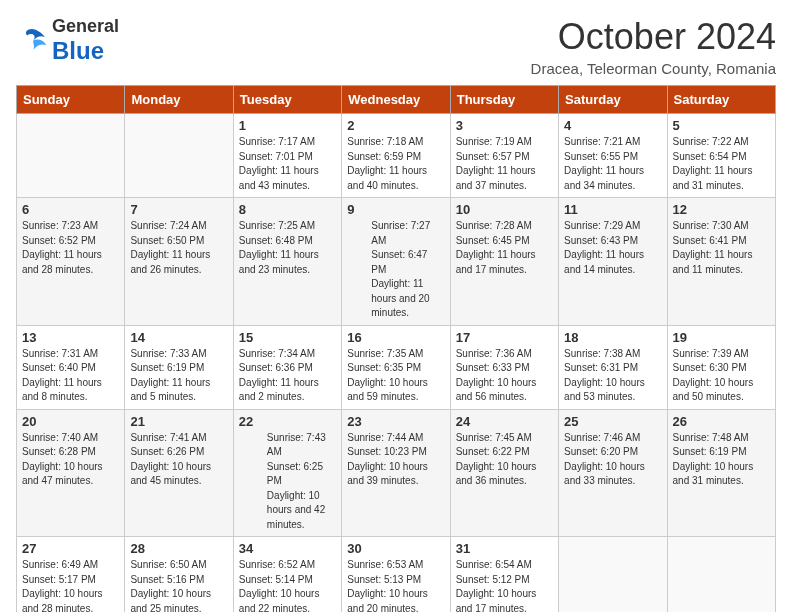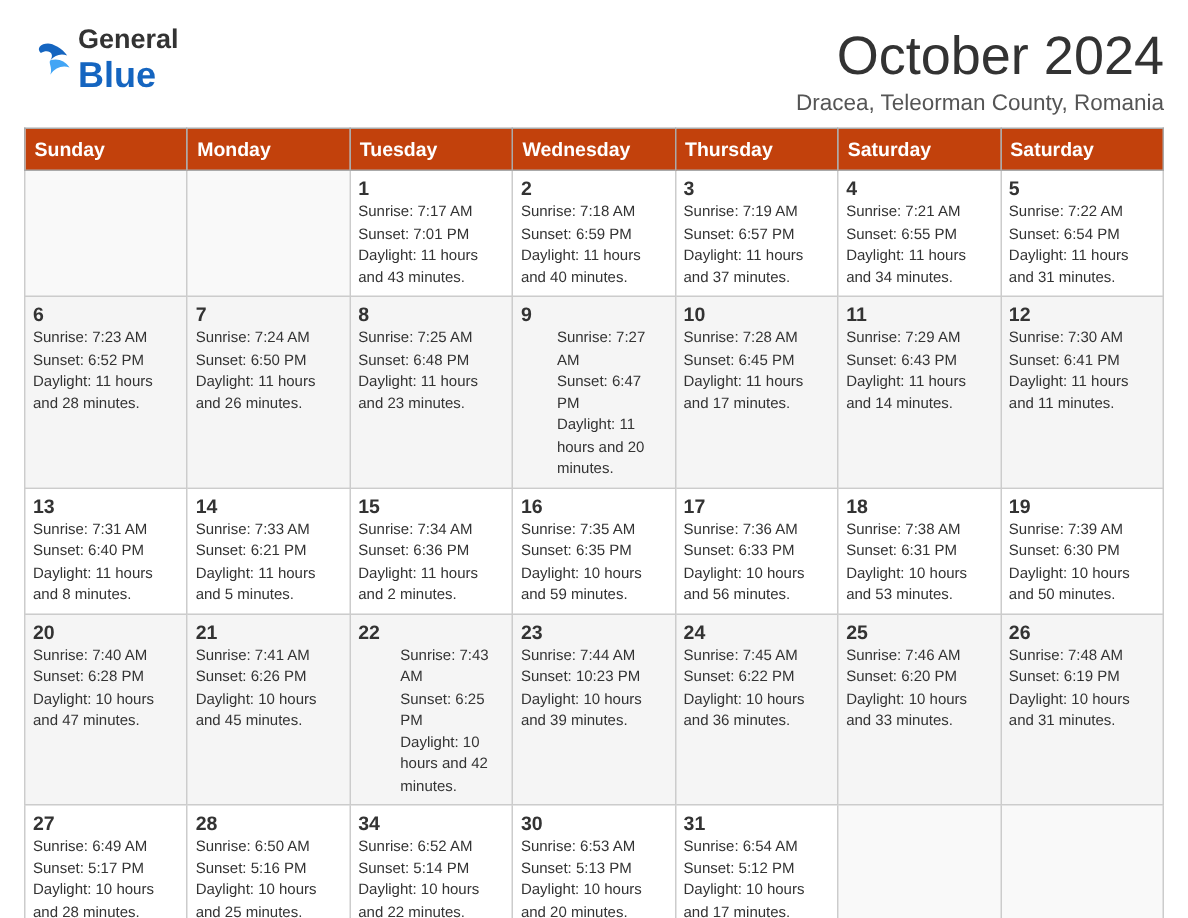--- a/index.html
+++ b/index.html
@@ -170,21 +170,21 @@
       <tr>
         <td>
           <div class="day-num">13</div>
           <div class="day-detail" style="white-space: pre-line;">Sunrise: 7:31 AM
 Sunset: 6:40 PM
 Daylight: 11 hours and 8 minutes.</div>
         </td>
         <td>
           <div class="day-num">14</div>
           <div class="day-detail" style="white-space: pre-line;">Sunrise: 7:33 AM
-Sunset: 6:21 PM
+Sunset: 6:19 PM
 Daylight: 11 hours and 5 minutes.</div>
         </td>
         <td>
           <div class="day-num">15</div>
           <div class="day-detail" style="white-space: pre-line;">Sunrise: 7:34 AM
 Sunset: 6:36 PM
 Daylight: 11 hours and 2 minutes.</div>
         </td>
         <td>
           <div class="day-num">16</div>

